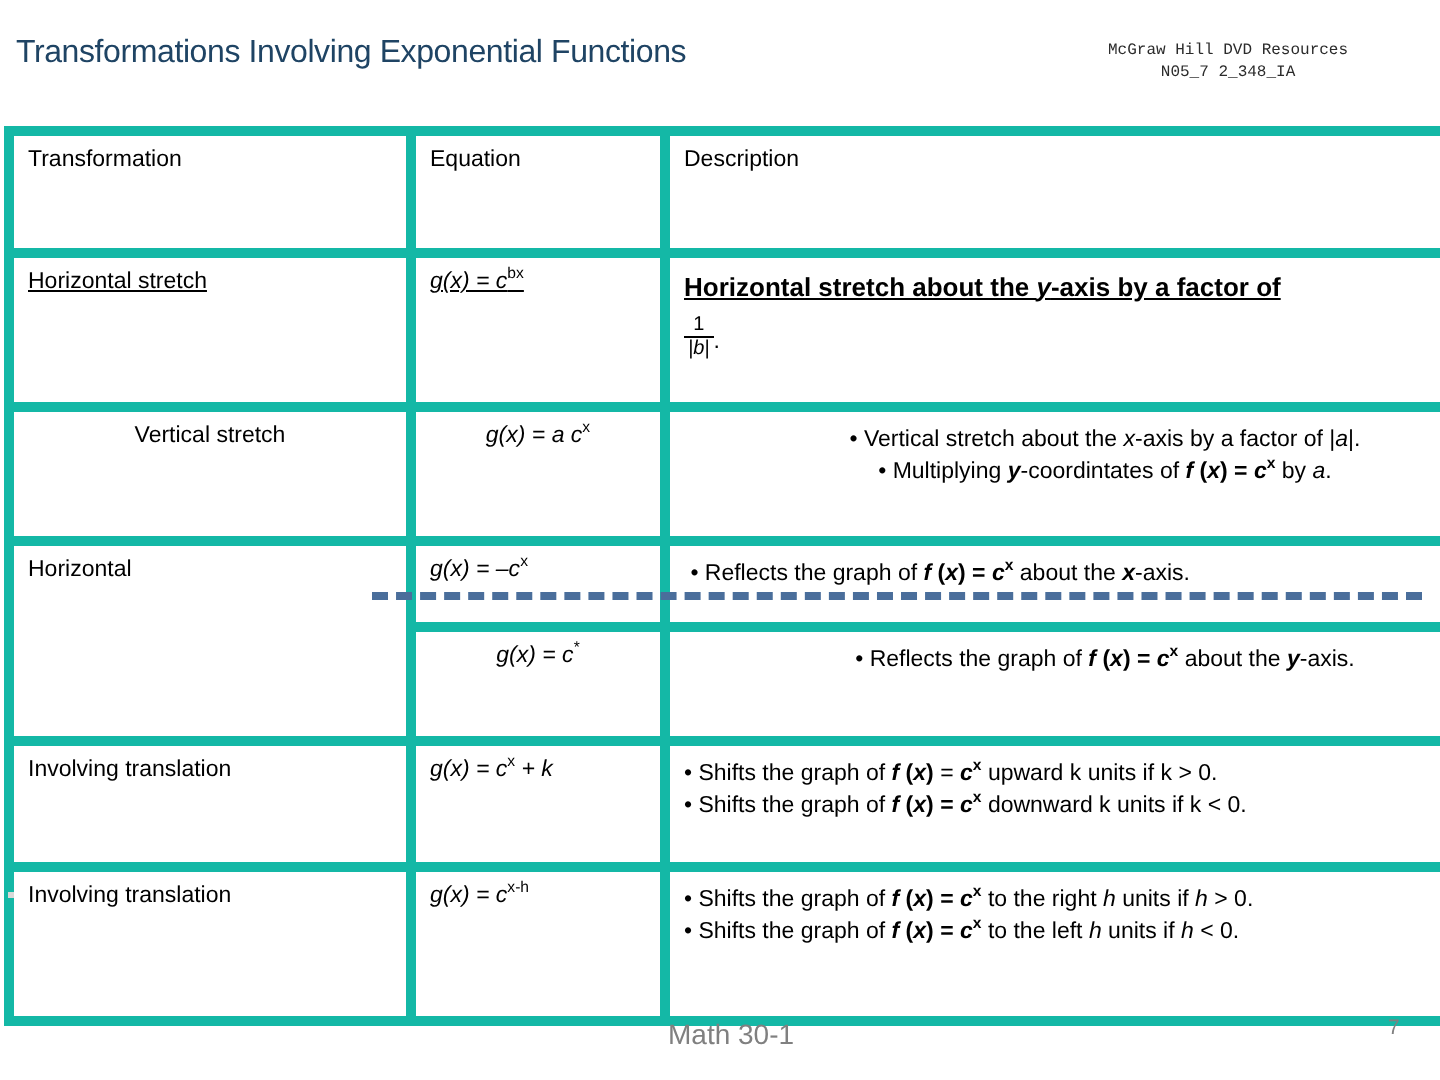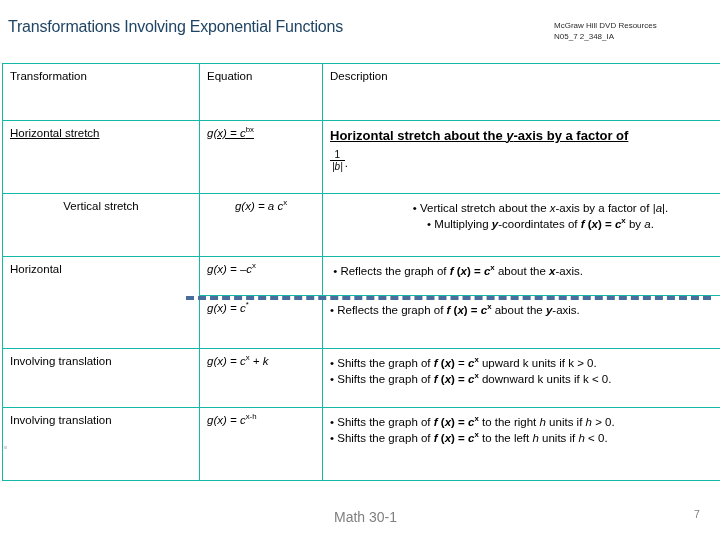--- a/index.html
+++ b/index.html
@@ -33,35 +33,36 @@
     letter-spacing: -0.2px;
     white-space: nowrap;
   }
   .source-ref {
     position: absolute;
     left: 554px;
     top: 20px;
     font-size: 8px;
     line-height: 11px;
     color: #2b2b2b;
-    font-family: Liberation Sans, sans-serif;
-    white-space: nowrap;
+    font-family: Liberation Mono, monospace;
+    white-space: nowrap;
+    text-align: center;
   }
 
   
   .tbl {
     position: absolute;
     left: 2px;
     top: 63px;
     width: 711px;
     border-collapse: collapse;
     table-layout: fixed;
   }
   .tbl td, .tbl th {
-    border: 1px solid #14b8a6;
+    border: 5px solid #14b8a6;
     vertical-align: top;
     padding: 6px 7px 4px 7px;
     font-size: 11.5px;
     color: #000000;
     text-align: left;
     font-weight: normal;
   }
   .tbl .col-a { width: 182px; }
   .tbl .col-b { width: 108px; }
   .tbl .col-c { width: 421px; }
@@ -122,21 +123,21 @@
     padding: 0 2px;
     font-style: italic;
   }
   .frac-wrap { display: inline-block; margin-top: 3px; }
   .frac-dot { display: inline-block; vertical-align: bottom; padding-bottom: 1px; }
 
   
   .r-hstretch td { height: 62px; text-decoration: underline; }
   .r-vstretch td { height: 52px; text-align: center; }
   .r-refl-1 td { height: 28px; }
-  .r-refl-2 td { height: 42px; }
+  .r-refl-2 td { height: 42px; text-align: center; }
   .r-vtrans td { height: 48px; }
   .r-htrans td { height: 62px; }
 
   
   .merged { vertical-align: top; }
 
   
   .dashed-sep {
     position: absolute;
     left: 186px;

